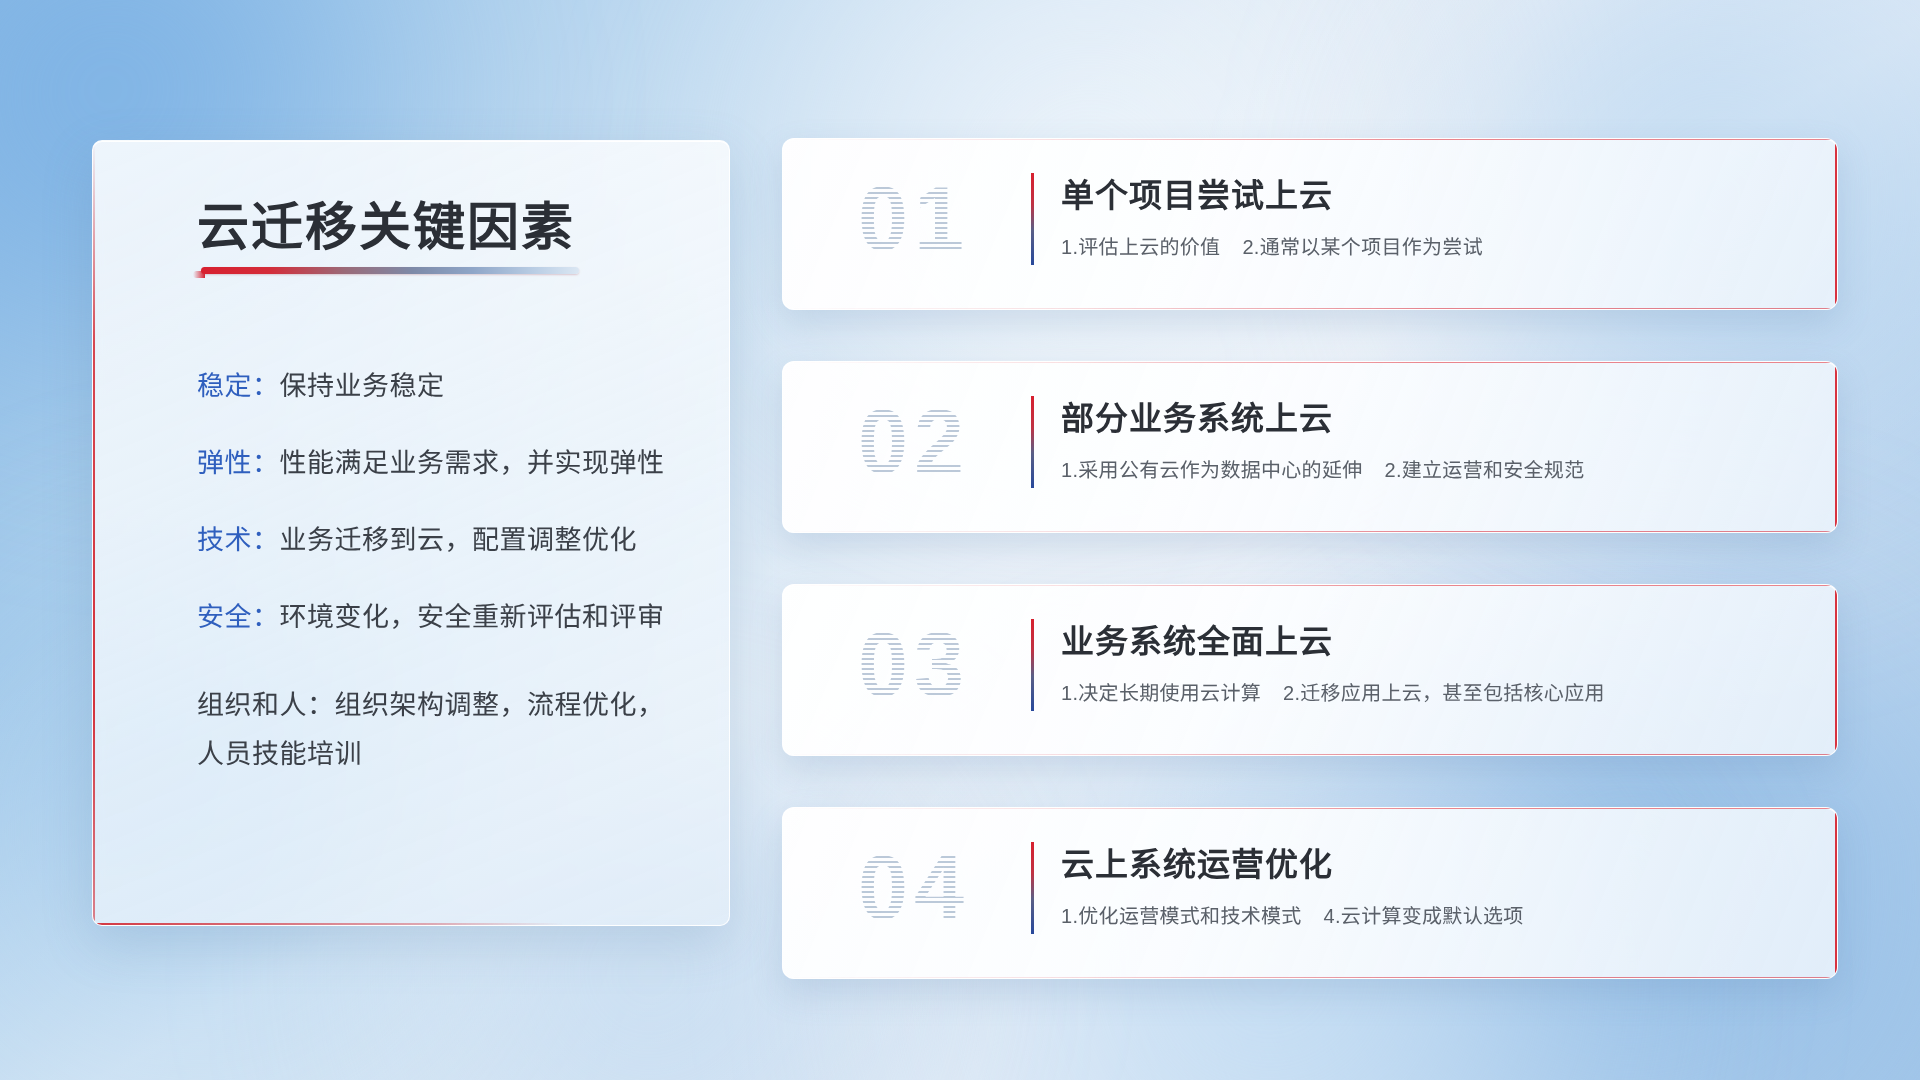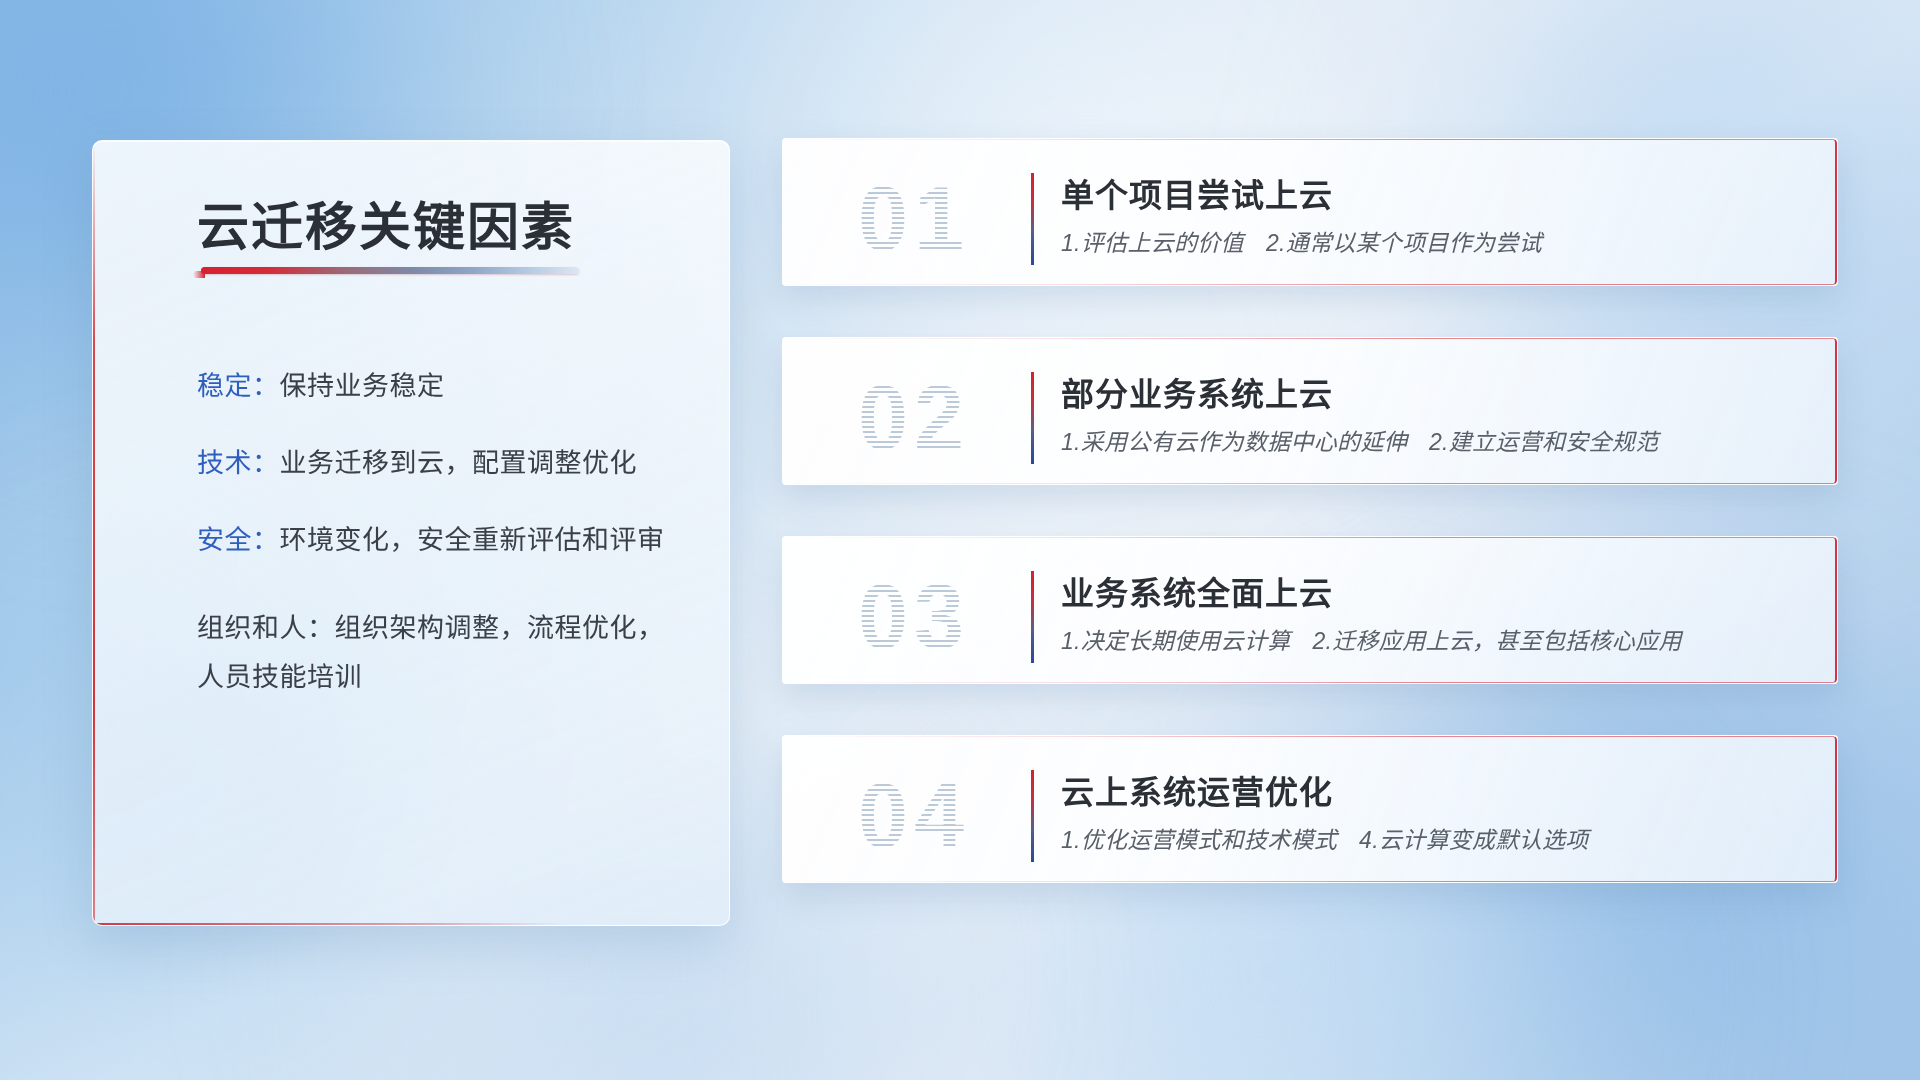--- a/index.html
+++ b/index.html
@@ -111,23 +111,23 @@
   .bullet .tx{ color:#3b4048;text-align:right; }
   .bullet.wrap{ white-space:normal; line-height:1.82; }
 
   
   .cards{
     position:absolute; left:782px; top:138px;
     width:1056px;
   }
   .card{
     position:relative;
-    height:148px;
+    height:172px;
     margin-bottom:51px;
-    border-radius:4px;
+    border-radius:12px;
     background:linear-gradient(112deg,
         rgba(255,255,255,.96) 0%,
         rgba(253,254,255,.93) 40%,
         rgba(246,250,254,.88) 72%,
         rgba(238,245,252,.84) 100%);
     border:1px solid rgba(255,255,255,.9);
     box-shadow:0 14px 34px rgba(92,131,176,.20), inset 0 1px 0 rgba(255,255,255,.95);
     overflow:hidden;
   }
   .card:last-child{ margin-bottom:0; }
@@ -165,24 +165,23 @@
     width:3px; height:92px;
     background:linear-gradient(180deg, #d7202f 0%, #c03243 34%, #5a5f86 62%, #27489b 100%);
   }
 
   .card-title{
     position:absolute; left:278px; top:30px;
     font-size:33px; font-weight:700; color:#2b2f36;
     letter-spacing:1px; white-space:nowrap;text-align:center;
   }
   .card-sub{
-    position:absolute; left:278px; top:85px;
-    font-size:23px; color:#5a6069; letter-spacing:.3px;
+    position:absolute; left:278px; top:92px;
+    font-size:20px; color:#5a6069; letter-spacing:.3px;
     white-space:nowrap;
-    font-style:italic;
   }
   .card-sub .gap{ display:inline-block; width:22px; }
 </style>
 </head>
 <body>
 
 <div id="bg">
   <div class="bg-base"></div>
   <div class="bg-blob blob-a"></div>
   <div class="bg-blob blob-b"></div>
@@ -199,20 +198,23 @@
   <section class="left-panel">
     <h1 class="panel-title">云迁移关键因素</h1>
     <div class="rule-tip"></div>
     <div class="title-rule"></div>
 
     <div class="bullets">
       <div class="bullet">
         <span class="lb">稳定：</span><span class="tx">保持业务稳定</span>
       </div>
       <div class="bullet">
+        <span class="lb">弹性：</span><span class="tx">性能满足业务需求，并实现弹性</span>
+      </div>
+      <div class="bullet">
         <span class="lb">技术：</span><span class="tx">业务迁移到云，配置调整优化</span>
       </div>
       <div class="bullet">
         <span class="lb">安全：</span><span class="tx">环境变化，安全重新评估和评审</span>
       </div>
       <div class="bullet wrap">
         <span class="lb plain">组织和人：</span><span class="tx">组织架构调整，流程优化，人员技能培训</span>
       </div>
     </div>
   </section>

